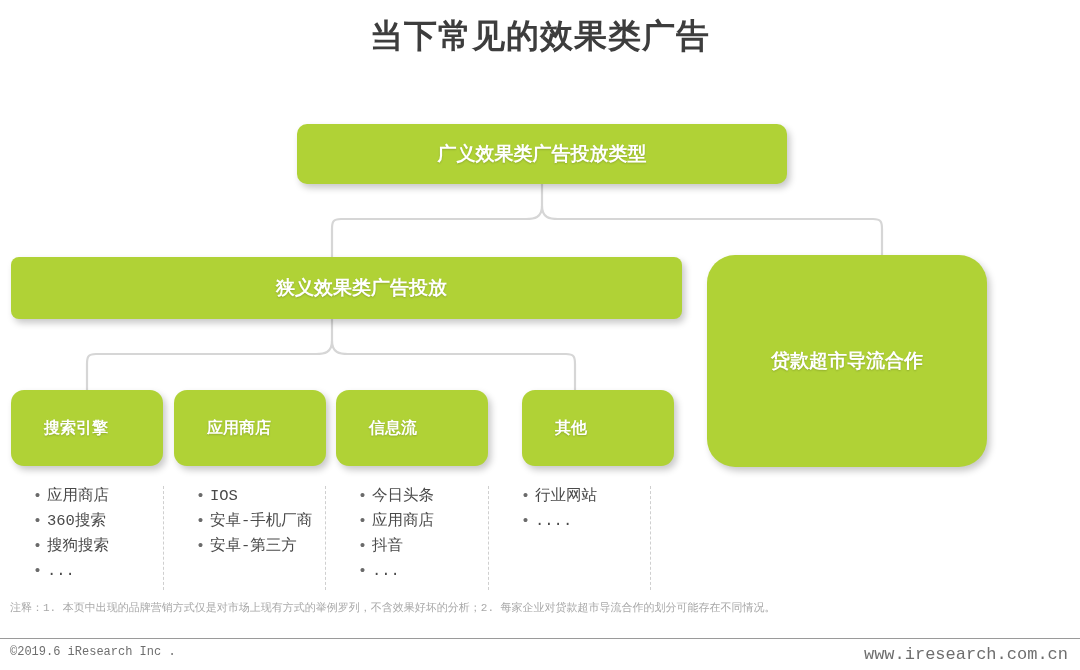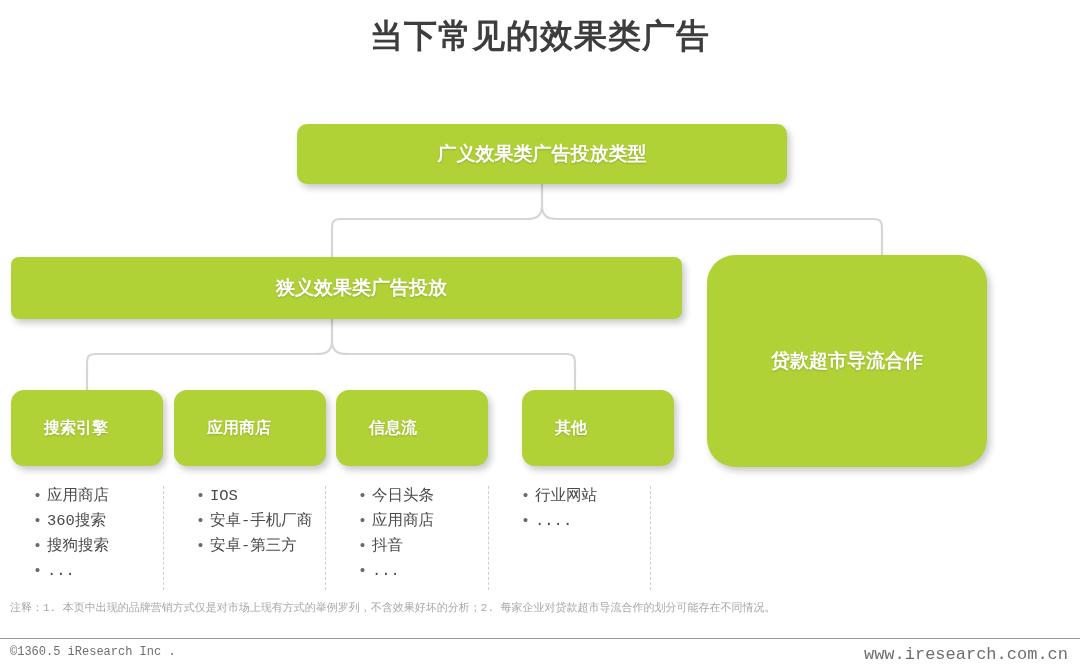--- a/index.html
+++ b/index.html
@@ -301,17 +301,17 @@
         </div>
       </div>
   </div>
 
   <div class="notes">
     <div>注释：1. 本页中出现的品牌营销方式仅是对市场上现有方式的举例罗列，不含效果好坏的分析；2. 每家企业对贷款超市导流合作的划分可能存在不同情况。</div>
   </div>
 
   <div class="footer-rule"></div>
   <div class="footer">
-    <span class="footer-left">©1360.5 iResearch Inc .</span>
+    <span class="footer-left">©2019.6 iResearch Inc .</span>
     <span class="footer-right">www.iresearch.com.cn</span>
   </div>
 
 </div>
 
 </body></html>

